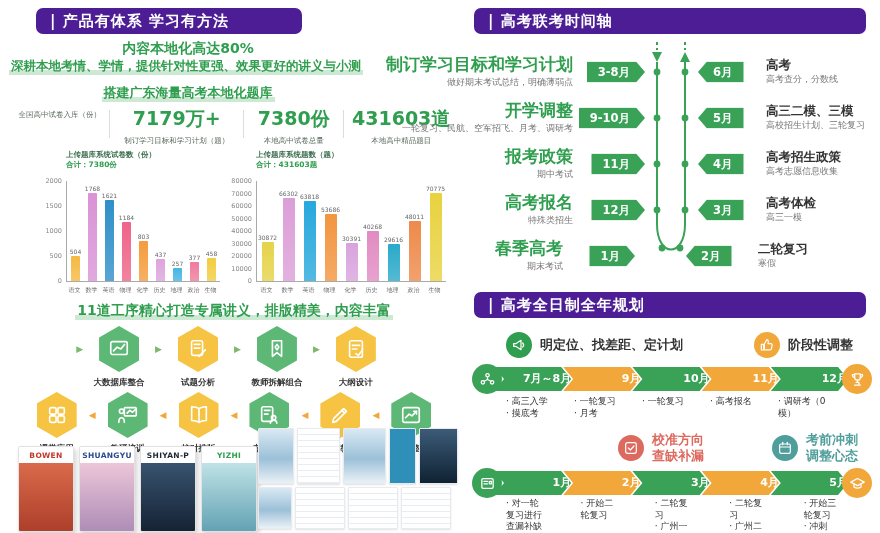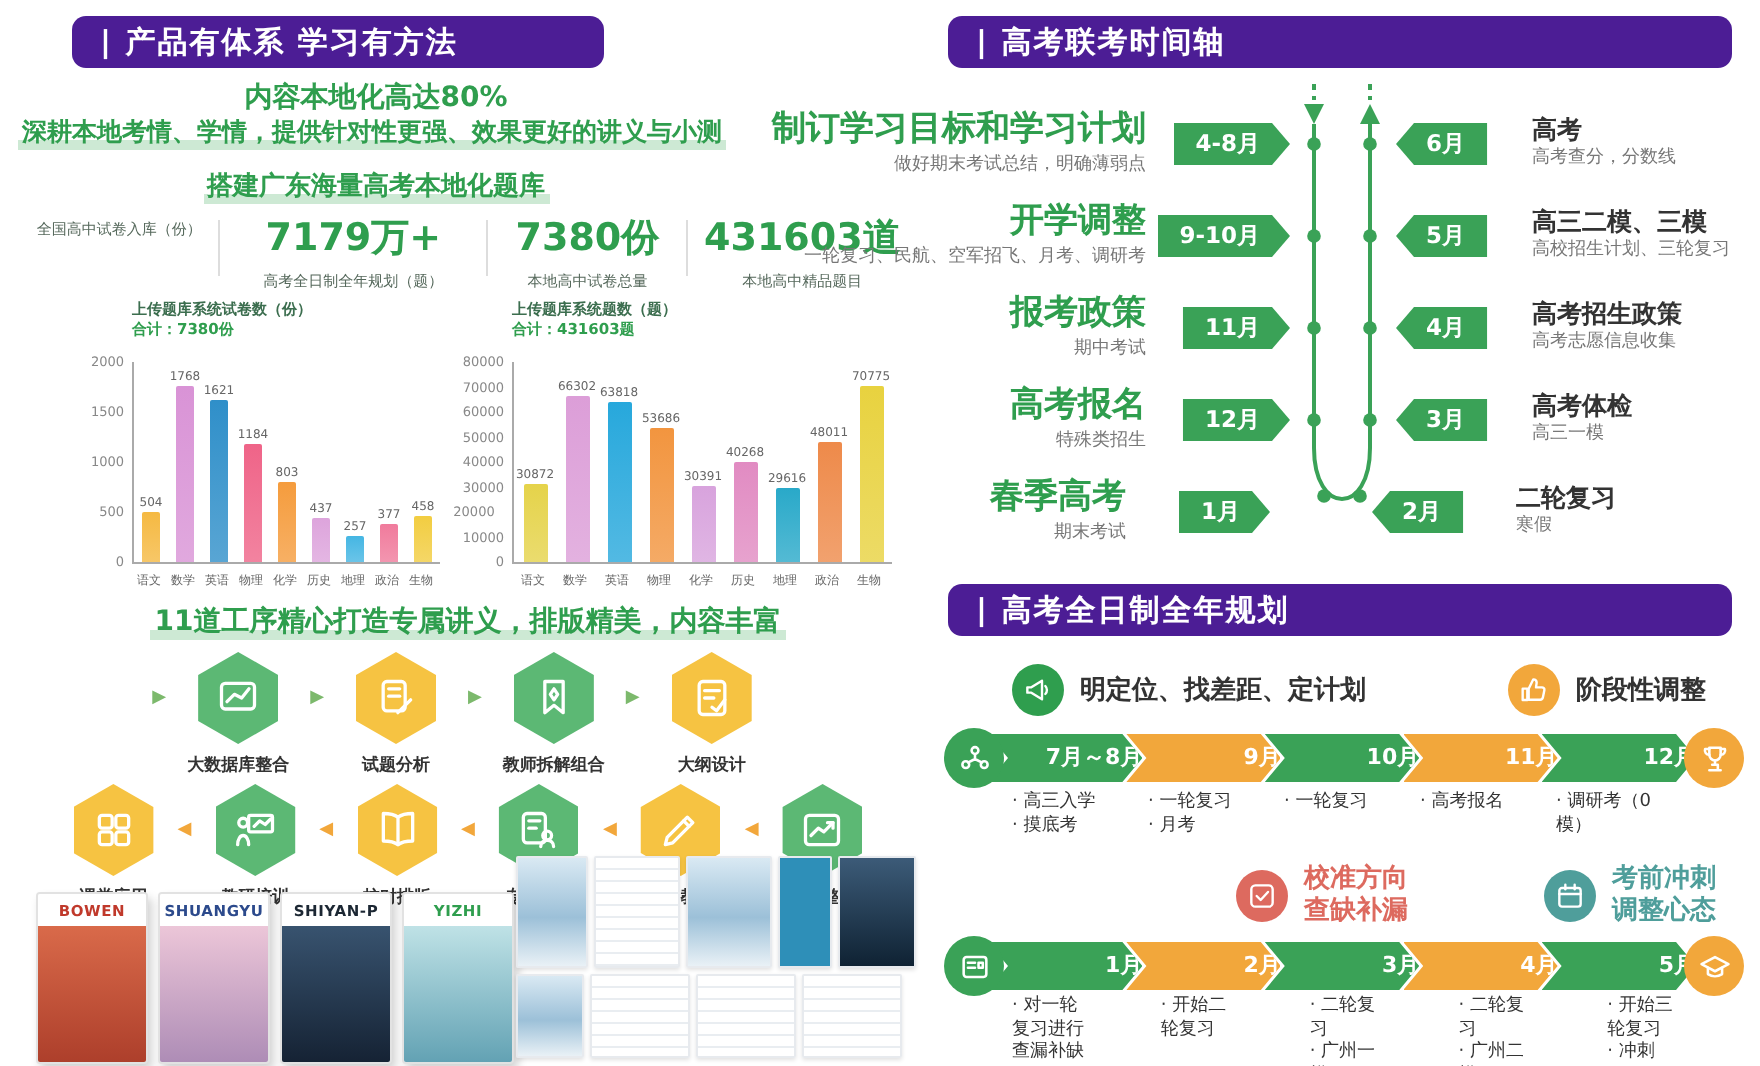--- a/index.html
+++ b/index.html
@@ -125,21 +125,21 @@
     <div id="headline2" class="g-line"><span class="hl">深耕本地考情、学情，提供针对性更强、效果更好的讲义与小测</span></div>
     <div id="headline3" class="g-line"><span class="hl">搭建广东海量高考本地化题库</span></div>
 
     <div id="stats">
         <div class="stat-cell">
           <div class="stat-label">全国高中试卷入库（份）</div>
         </div>
         <div class="stat-divider"></div>
         <div class="stat-cell">
           <div class="stat-value">7179万+</div>
-          <div class="stat-label">高考全日制全年规划（题）</div>
+          <div class="stat-label">制订学习目标和学习计划（题）</div>
         </div>
         <div class="stat-divider"></div>
         <div class="stat-cell">
           <div class="stat-value">7380份</div>
           <div class="stat-label">本地高中试卷总量</div>
         </div>
         <div class="stat-divider"></div>
         <div class="stat-cell">
           <div class="stat-value">431603道</div>
           <div class="stat-label">本地高中精品题目</div>
@@ -205,21 +205,21 @@
             <span class="cat" style="width: 17px;">生物</span>
           </div>
         </div>
       </div>
     <div id="chart2" class="chart">
         <div class="chart-title">上传题库系统题数（题）</div>
         <div class="chart-subtitle">合计：431603题</div>
         <div class="chart-plot">
           <span class="ytick" style="bottom: 13px;">0</span>
           <span class="ytick" style="bottom: 25.5px;">10000</span>
-          <span class="ytick" style="bottom: 38px; text-align: center;">20000</span>
+          <span class="ytick" style="bottom: 38px;">20000</span>
           <span class="ytick" style="bottom: 50.5px;">30000</span>
           <span class="ytick" style="bottom: 63px;">40000</span>
           <span class="ytick" style="bottom: 75.5px;">50000</span>
           <span class="ytick" style="bottom: 88px;">60000</span>
           <span class="ytick" style="bottom: 100.5px;">70000</span>
           <span class="ytick" style="bottom: 113px;">80000</span>
           <div class="bars">
             <div class="barcol" style="width: 21px;">
               <span class="bar-value">30872</span>
               <div style="width: 12px; height: 39px; background: linear-gradient(rgb(229, 211, 74) 0%, rgba(229, 211, 74, 0.8) 100%); border-radius: 1px 1px 0px 0px;"></div>
@@ -445,21 +445,21 @@
           <circle cx="215" cy="172" r="3.4" fill="#3aa257"></circle>
         <circle cx="192" cy="210" r="3.4" fill="#3aa257"></circle>
           <circle cx="210" cy="210" r="3.4" fill="#3aa257"></circle>
       </svg>
       <div id="tl-rows">
           <div class="tl-row" style="top: 11px;">
             <div class="tl-ltext">
               <div class="tl-title-l">制订学习目标和学习计划</div>
               <div class="tl-sub">做好期末考试总结，明确薄弱点</div>
             </div>
-            <div class="tl-badge tl-badge-left">4-8月</div>
+            <div class="tl-badge tl-badge-left">3-8月</div>
             <div class="tl-badge tl-badge-right">6月</div>
             <div class="tl-rtext">
               <div class="tl-title-r">高考</div>
               <div class="tl-sub">高考查分，分数线</div>
             </div>
           </div>
           <div class="tl-row" style="top: 57px;">
             <div class="tl-ltext">
               <div class="tl-title-l">开学调整</div>
               <div class="tl-sub">一轮复习、民航、空军招飞、月考、调研考</div>

